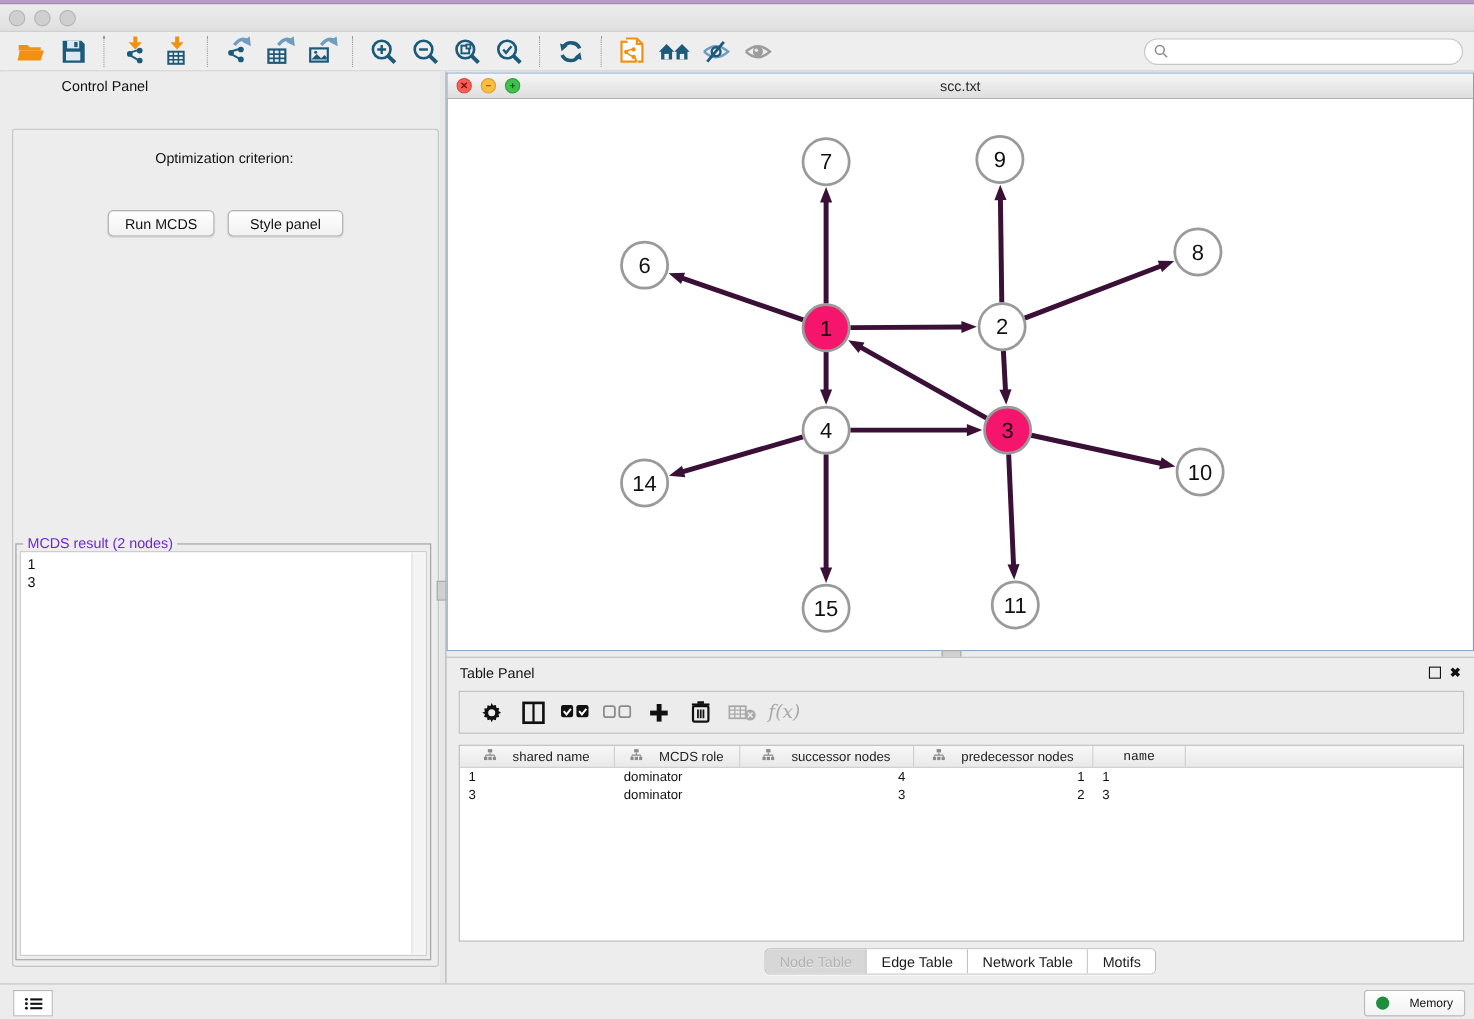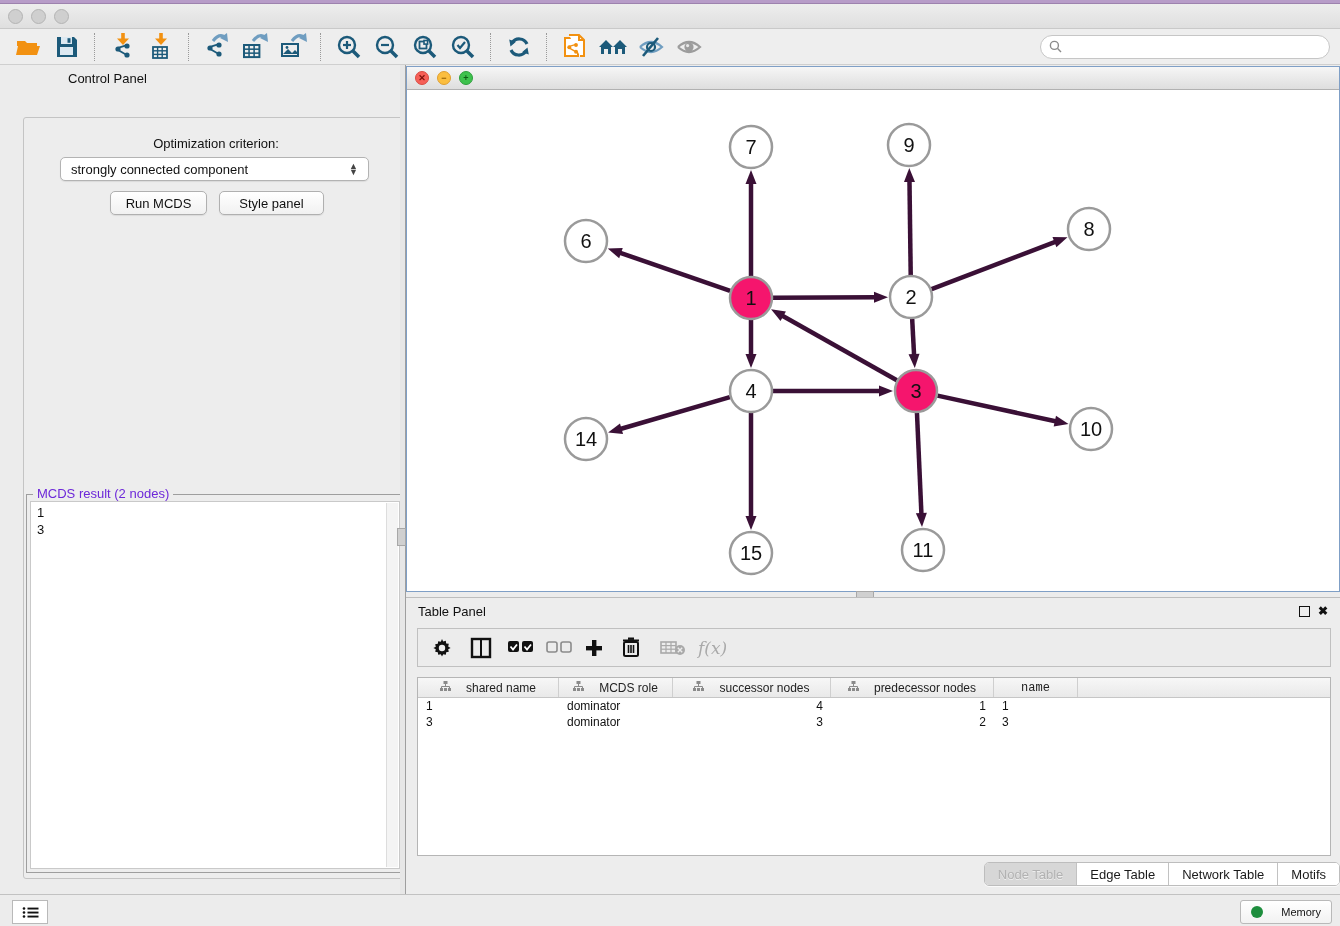--- a/index.html
+++ b/index.html
@@ -13,21 +13,21 @@
   .tl-gray{background:#cfcfcf;border:1px solid #b4b4b4;}
   #window-title{position:absolute;left:0;right:0;text-align:center;color:#9b9b9b;font-size:13px;}
   #toolbar{left:0;top:29px;width:1340px;height:36px;background:#eeeeee;border-bottom:1px solid #cfcfcf;display:flex;align-items:center;padding:0 10px;box-sizing:border-box;}
   .tb-icon{width:34px;height:30px;display:flex;align-items:center;justify-content:center;margin:0 2px;}
   .tb-sep{width:1px;height:28px;border-left:1px dotted #9a9a9a;margin:0 8px;}
   #search-box{margin-left:auto;width:290px;height:24px;border:1px solid #c6c6c6;border-radius:12px;background:#fff;display:flex;align-items:center;padding:0 8px;box-sizing:border-box;}
   #search-box input{border:none;outline:none;flex:1;font-size:12px;font-family:"Liberation Sans",sans-serif;background:transparent;margin-left:5px;}
 
   
   #workspace{left:0;top:65px;width:1340px;height:829px;}
-  #control-panel{left:16px;top:0;width:400px;height:829px;background:#ececec;padding-left:40px;}
+  #control-panel{left:4px;top:0;width:400px;height:829px;background:#ececec;padding-left:40px;}
   #v-divider{left:400px;top:0;width:6px;height:829px;background:#e7e7e7;border-right:1px solid #9f9f9f;box-sizing:border-box;}
   .grip-v{left:397px;top:463px;width:7px;height:16px;background:#d0d0d0;border:1px solid #a8a8a8;}
   .panel-header{height:26px;display:flex;align-items:center;padding:0 12px;}
   .panel-title{font-size:13px;color:#111;}
   .panel-btns{margin-left:auto;display:flex;align-items:center;gap:8px;}
   .float-ico{width:9px;height:9px;border:1.6px solid #111;display:inline-block;}
   .close-ico{font-size:12px;font-weight:bold;color:#111;line-height:1;}
 
   
   .seg-tabs{display:inline-flex;border:1px solid #bdbdbd;border-radius:5px;overflow:hidden;background:#fff;height:22px;box-shadow:0 1px 0 rgba(255,255,255,.7);}
@@ -60,29 +60,29 @@
   .traffic.small{width:12px;height:12px;font-size:9px;font-weight:bold;}
   #net-title{position:absolute;left:0;right:0;text-align:center;font-size:13px;color:#2b2b2b;}
   #graph-svg{position:absolute;left:0;top:22px;}
 
   #h-divider{left:406px;top:527px;width:934px;height:5px;background:#ececec;}
   .grip-h{left:856px;top:526px;width:16px;height:6px;background:#d0d0d0;border:1px solid #a8a8a8;}
 
   
   #table-panel{left:406px;top:532px;width:934px;height:297px;background:#ededed;border-top:1px solid #bdbdbd;box-sizing:border-box;}
   #tp-toolbar{position:absolute;left:11px;top:30px;width:914px;height:39px;border:1px solid #c0c0c0;background:#ececec;display:flex;align-items:center;padding:0 10px;box-sizing:border-box;}
-  .tpt-icon{width:30px;height:28px;display:flex;align-items:center;justify-content:flex-start;margin:0 4px;}
+  .tpt-icon{width:30px;height:28px;display:flex;align-items:center;justify-content:center;margin:0 4px;}
   .fx{font-family:"DejaVu Serif",serif;font-style:italic;font-size:17px;color:#a9a9a9;}
   #data-table{position:absolute;left:11px;top:79px;width:914px;height:179px;background:#fff;border:1px solid #b5b5b5;box-sizing:border-box;overflow:hidden;}
   #thead-row{display:flex;height:19px;background:linear-gradient(#f7f7f7,#e9e9e9);border-bottom:1px solid #c6c6c6;}
   .th{display:flex;align-items:center;justify-content:center;gap:15px;font-size:12px;color:#222;border-right:1px solid #cfcfcf;box-sizing:border-box;height:19px;}
   .tr{display:flex;height:16px;align-items:center;}
   .td{font-size:12px;color:#111;box-sizing:border-box;padding:0 8px;overflow:hidden;white-space:nowrap;}
   .td.right{text-align:right;}
-  #tp-tab-row{position:absolute;left:0;bottom:8px;width:934px;text-align:right;}
+  #tp-tab-row{position:absolute;left:0;bottom:8px;width:934px;text-align:center;}
 
   
   #statusbar{left:0;top:894px;width:1340px;height:32px;background:#ececec;border-top:1px solid #c2c2c2;box-sizing:border-box;}
   #list-btn{position:absolute;left:12px;top:5px;width:34px;height:22px;background:#fff;border:1px solid #b9b9b9;display:flex;align-items:center;justify-content:center;}
   #memory-btn{position:absolute;right:8px;top:5px;height:22px;background:linear-gradient(#ffffff,#f2f2f2);border:1px solid #b9b9b9;border-radius:3px;display:flex;align-items:center;gap:18px;padding:0 10px;font-size:11px;color:#111;}
   .green-dot{width:12px;height:12px;border-radius:50%;background:#1e8e3e;display:inline-block;}
 </style>
 </head>
 <body>
 
@@ -268,27 +268,20 @@
   <div id="control-panel" class="abs">
     <div class="panel-header">
       <span class="panel-title">Control Panel</span>
       <span class="panel-btns">
         <span class="float-ico"></span>
         <span class="close-ico">✖</span>
       </span>
     </div>
     <div id="cp-content" class="abs"></div>
     <div id="opt-label" class="abs">Optimization criterion:</div>
-    <div id="criterion-select" class="abs">
-      <span class="val">strongly connected component</span>
-      <span class="stepper">
-          <span>▲</span>
-          <span>▼</span>
-        </span>
-    </div>
     <div id="run-btn" class="abs aqua-btn">Run MCDS</div>
     <div id="closep-btn" class="abs aqua-btn">Style panel</div>
 
     <div id="result-group" class="abs">
       <span id="result-legend">MCDS result (2 nodes)</span>
       <div id="result-area">
         <div id="result-lines">
             <div>1</div>
             <div>3</div>
           </div>
@@ -298,20 +291,21 @@
   </div>
 
   <div id="v-divider" class="abs"></div>
   <div class="grip-v abs"></div>
 
   <div id="network-window" class="abs">
     <div id="net-titlebar">
       <span class="traffic small tl-red">✕</span>
       <span class="traffic small tl-yellow">−</span>
       <span class="traffic small tl-green">+</span>
+      <span id="net-title">scc.txt</span>
     </div>
     <svg id="graph-svg" width="932" height="502">
         <line x1="344" y1="187" x2="344" y2="92" stroke="#3a1036" stroke-width="4.5"></line>
         <polygon points="344,81 349.5,95 338.5,95" fill="#3a1036"></polygon>
         <line x1="323.2058154797033" y1="201.81655443844295" x2="211.13646698591307" y2="163.10168859513362" stroke="#3a1036" stroke-width="4.5"></line>
         <polygon points="200.73937472576472,159.5099658143551 215.76789899270642,158.8827032234536 212.1761762119279,169.27979548360193" fill="#3a1036"></polygon>
         <line x1="365.9995703250881" y1="208.8625026854682" x2="470.0006640430457" y2="208.21249584973097" stroke="#3a1036" stroke-width="4.5"></line>
         <polygon points="481.00044920558975,208.14374719246507 467.0350969637121,213.7311380648028 466.96634830644615,202.73135290225872" fill="#3a1036"></polygon>
         <line x1="344" y1="231" x2="344" y2="268" stroke="#3a1036" stroke-width="4.5"></line>
         <polygon points="344,279 338.5,265 349.5,265" fill="#3a1036"></polygon>

